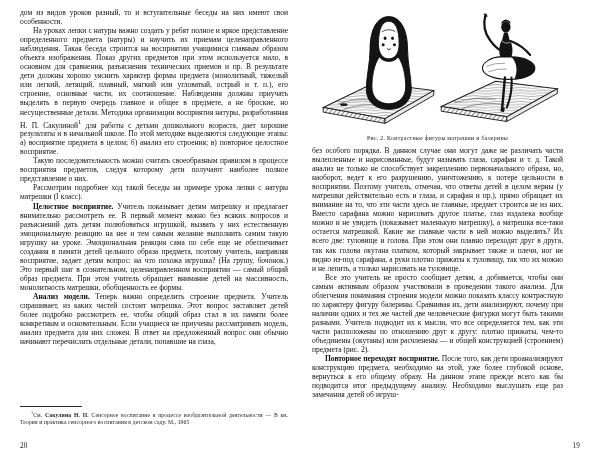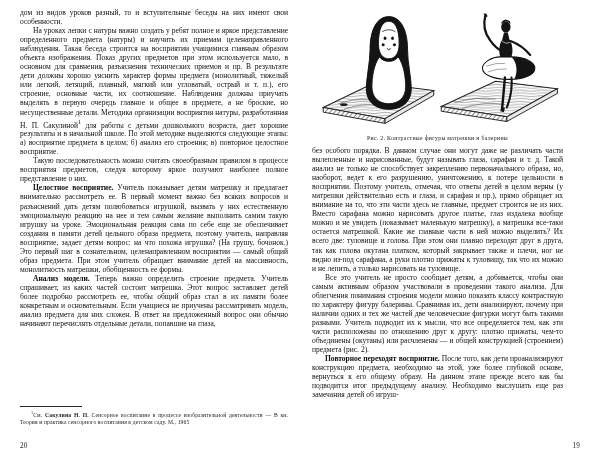--- a/index.html
+++ b/index.html
@@ -118,22 +118,23 @@
 <body>
 
 <div class="spread">
 
   <div class="page page-left">
 
     <p class="body-text noindent">дом из видов уроков разный, то и вступительные беседы на них имеют свои особенности.</p>
 
     <p class="body-text indent"><span>На уроках лепки с натуры важно создать у ребят полное и яркое представление определенного предмета (натуры) и научить их приемам целенаправленного наблюдения. Такая беседа строится на восприятии учащимися главным образом объекта изображения. Показ других предметов при этом используется мало, в основном для сравнения, разъяснения технических приемов и пр. В результате дети должны хорошо уяснить характер формы предмета (монолитный, тяжелый или легкий, летящий, плавный, мягкий или угловатый, острый и т. п.), его строение, основные части, их соотношение. Наблюдения должны приучать выделять в первую очередь главное и общее в предмете, а не броские, но несущественные детали. Методика организации восприятия натуры, разработанная Н. П. Сакулиной</span><sup>1</sup><span> для работы с детьми дошкольного возраста, дает хорошие результаты и в начальной школе. По этой методике выделяются следующие этапы: а) восприятие предмета в целом; б) анализ его строения; в) повторное целостное восприятие.</span></p>
 
-    <p class="body-text indent">Такую последовательность можно считать своеобразным правилом в процессе восприятия предметов, следуя которому яркое получают наиболее полное представление о них.</p>
-
+    <p class="body-text indent">Такую последовательность можно считать своеобразным правилом в процессе восприятия предметов, следуя которому дети получают наиболее полное представление о них.</p>
+
+    <p class="body-text indent">Рассмотрим подробнее ход такой беседы на примере урока лепки с натуры матрешки (I класс).</p>
 
     <p class="body-text indent"><b class="run-in">Целостное восприятие.</b><span> Учитель показывает детям матрешку и предлагает внимательно рассмотреть ее. В первый момент важно без всяких вопросов и разъяснений дать детям полюбоваться игрушкой, вызвать у них естественную эмоциональную реакцию на нее и тем самым желание выполнить самим такую игрушку на уроке. Эмоциональная реакция сама по себе еще не обеспечивает создания в памяти детей цельного образа предмета, поэтому учитель, направляя восприятие, задает детям вопрос: на что похожа игрушка? (На грушу, бочонок.) Это первый шаг в сознательном, целенаправленном восприятии — самый общий образ предмета. При этом учитель обращает внимание детей на массивность, монолитность матрешки, обобщенность ее формы.</span></p>
 
     <p class="body-text indent"><b class="run-in">Анализ модели.</b><span> Теперь важно определить строение предмета. Учитель спрашивает, из каких частей состоит матрешка. Этот вопрос заставляет детей более подробно рассмотреть ее, чтобы общий образ стал в их памяти более конкретным и основательным. Если учащиеся не приучены рассматривать модель, анализ предмета для них сложен. В ответ на предложенный вопрос они обычно начинают перечислять отдельные детали, попавшие на глаза,</span></p>
 
     <div class="footnote-wrap">
       <div class="footnote-rule"></div>
       <p class="footnote"><sup>1</sup><span>См. </span><b>Сакулина Н. П.</b><span> Сенсорное воспитание в процессе изобразительной деятельности — В кн. Теория и практика сенсорного воспитания в детском саду. М., 1965</span></p>
     </div>
 

